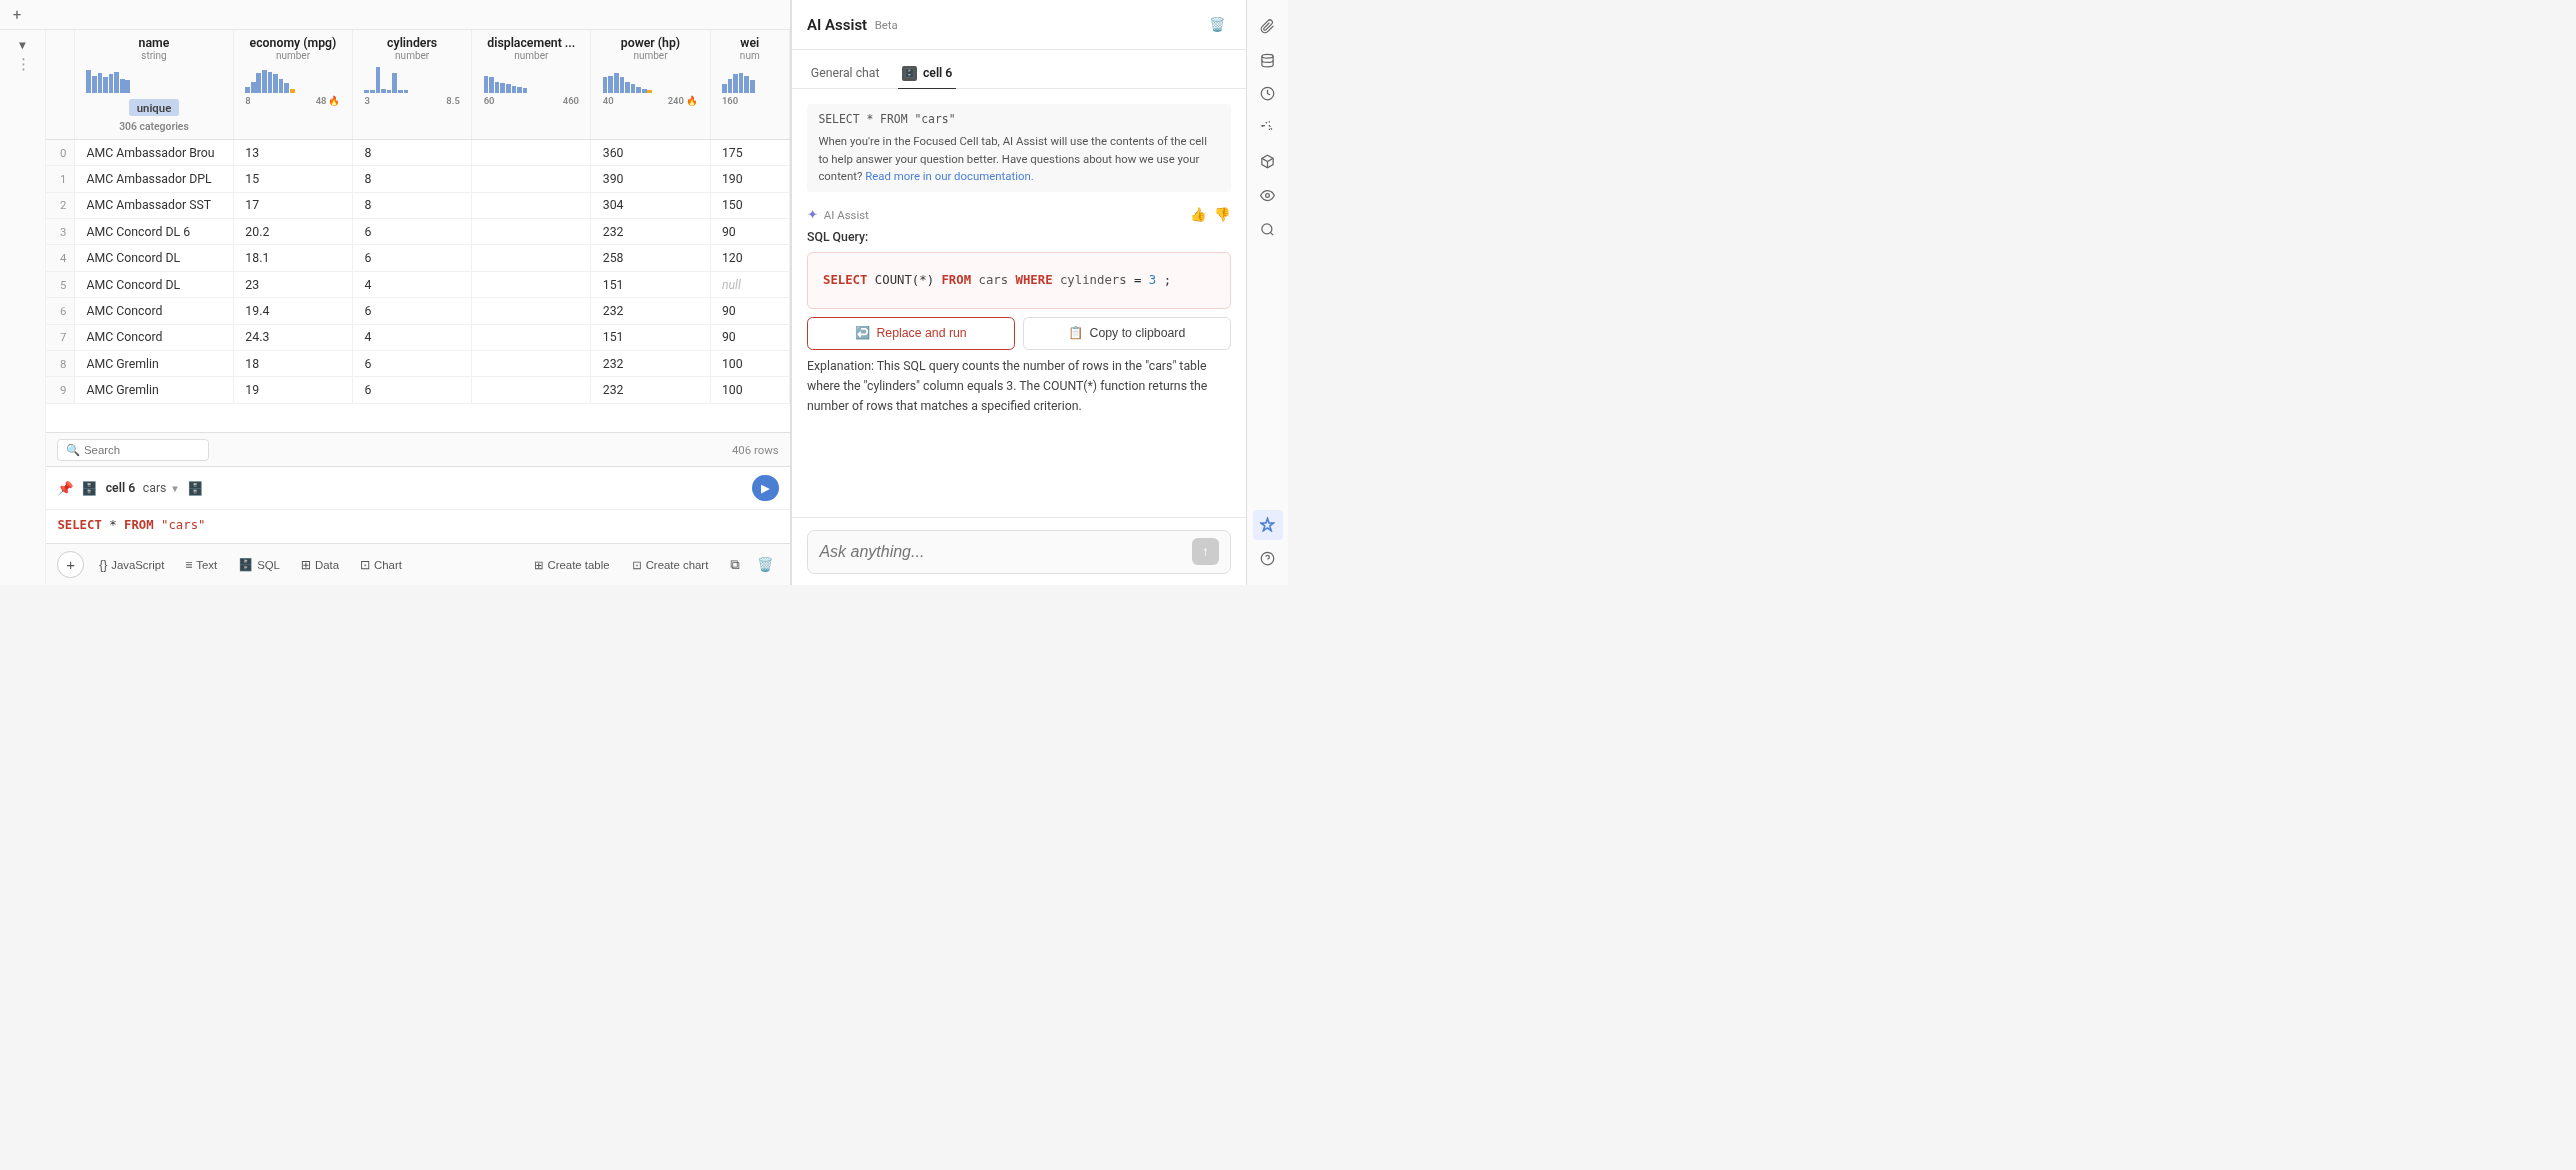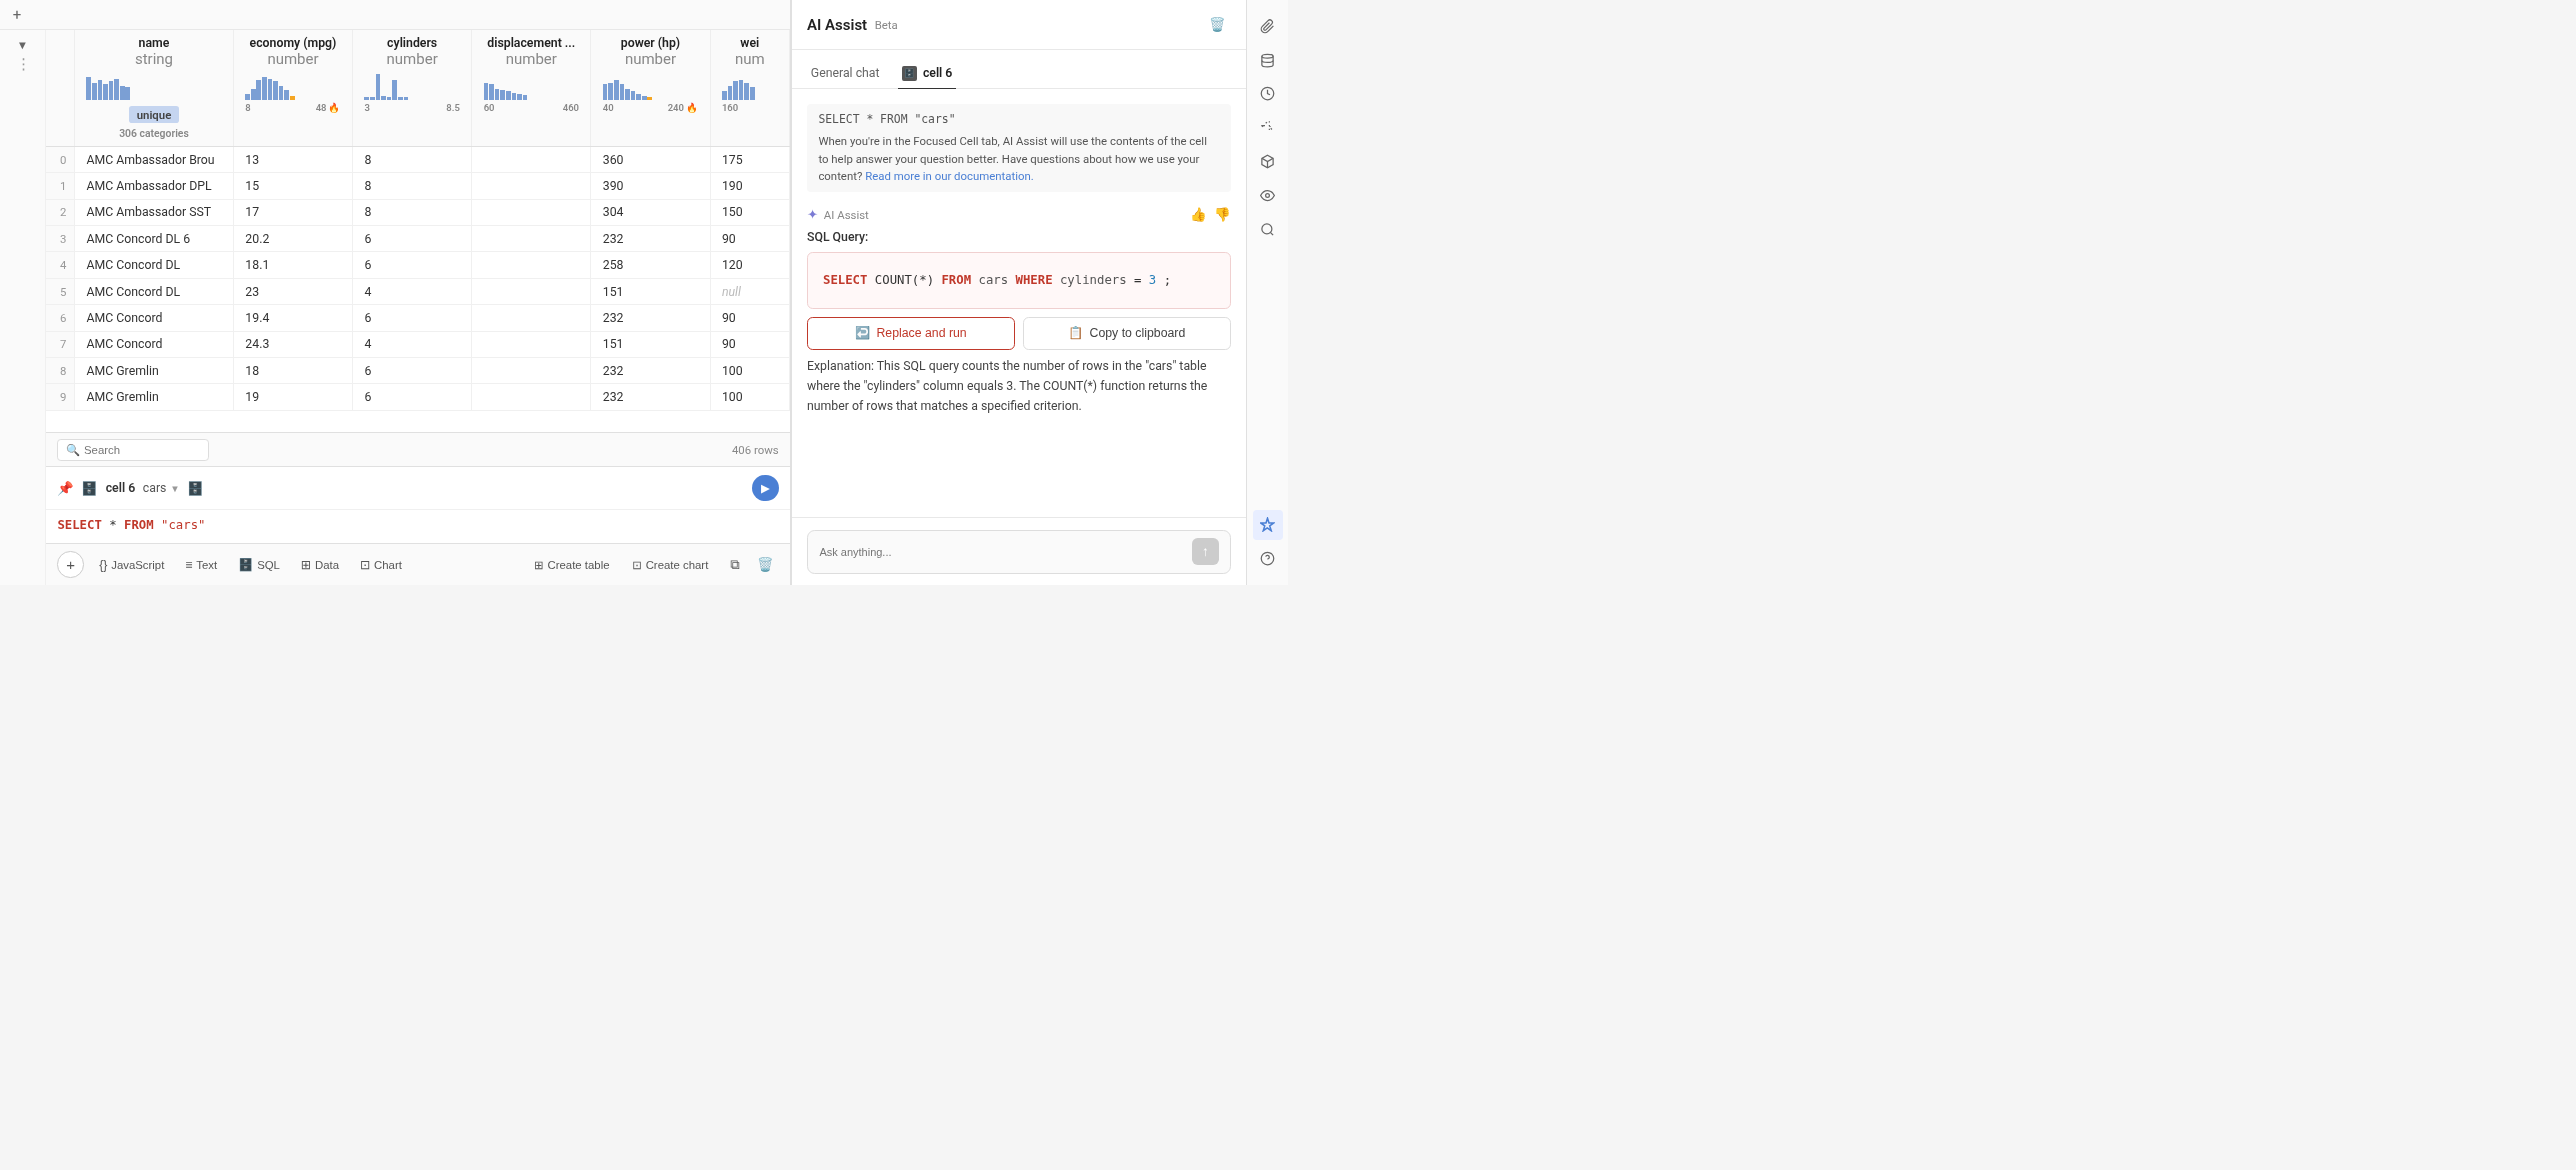--- a/index.html
+++ b/index.html
@@ -105,21 +105,21 @@
       border-right: 0.9px solid #eee;
       vertical-align: top;
       min-width: 114px;
     }
     .col-header .col-name {
       font-size: 12.3px;
       font-weight: 600;
       color: #222;
     }
     .col-header .col-type {
-      font-size: 15px;
+      font-size: 10px;
       color: #888;
       font-weight: 400;
     }
 
     
     .mini-chart {
       height: 28.5px;
       display: flex;
       align-items: flex-end;
       gap: 0.9px;
@@ -573,23 +573,24 @@
       border: 0.9px solid #ddd;
       border-radius: 7.6px;
       padding: 7.6px 11.4px;
       gap: 7.6px;
       background: #fafafa;
     }
     .ai-input {
       flex: 1;
       border: none;
       outline: none;
-      font-size: 11px;
+      font-size: 16px;
       color: #15803d;
       background: transparent;
+      font-style: italic;
     }
     .ai-send-btn {
       width: 26.6px;
       height: 26.6px;
       background: #ccc;
       border: none;
       border-radius: 5.7px;
       display: flex;
       align-items: center;
       justify-content: center;

